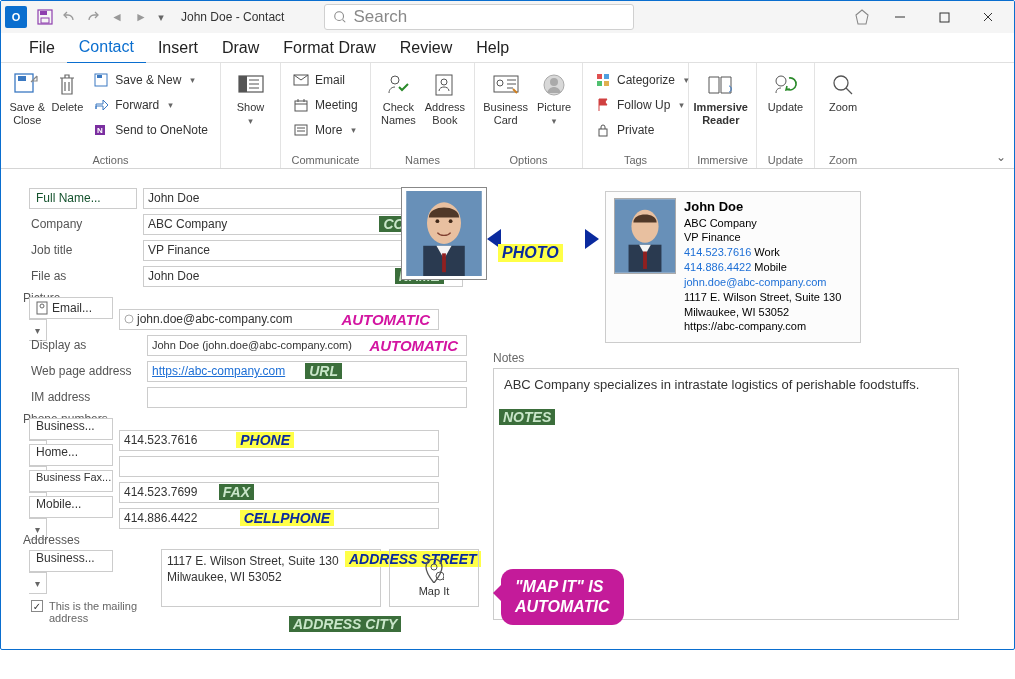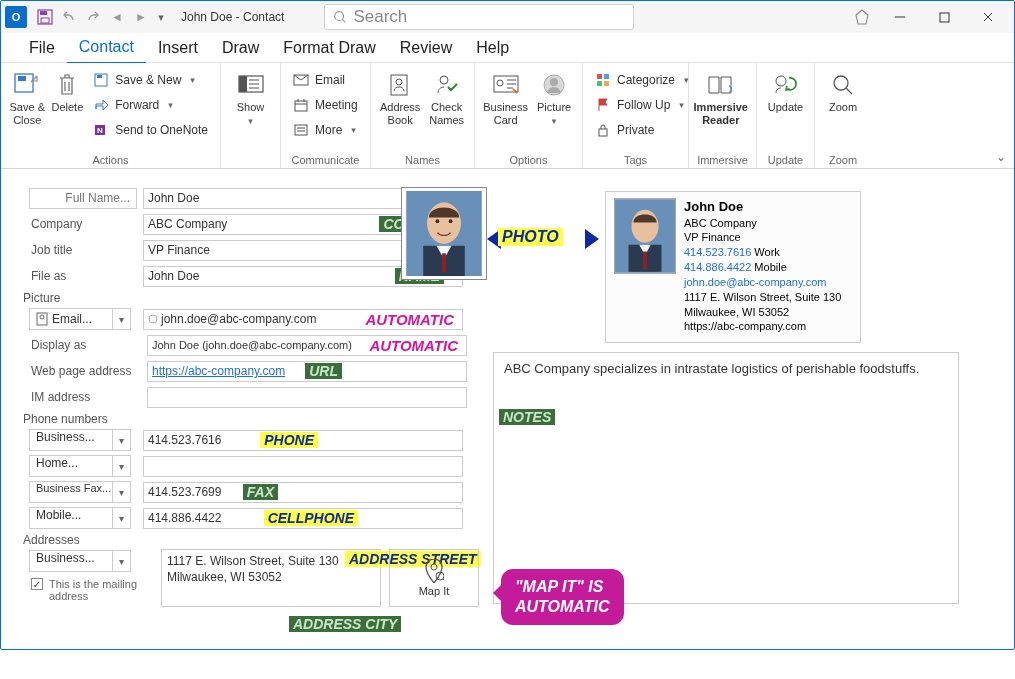--- a/index.html
+++ b/index.html
@@ -28,48 +28,48 @@
   .big-btn { width: 52px; display:flex; flex-direction:column; align-items:center; justify-content:flex-start; padding-top:4px; gap:2px; font-size:11px; color:#333; text-align:center; line-height:1.15;}
   .big-btn .bicon { width:30px; height:28px; display:flex; align-items:center; justify-content:center; }
   .small-btn-row { display:flex; flex-direction:column; gap:3px; font-size:12px; color:#333; padding-top:2px;}
   .small-btn { display:flex; align-items:center; gap:6px; height:22px; padding:0 4px; white-space:nowrap;}
   .small-btn .sicon { width:16px; height:16px; display:flex; align-items:center; justify-content:center; color:#444;}
   .caret { font-size:9px; color:#666; margin-left:3px;}
   .ribbon-collapse { position:absolute; right:8px; bottom:4px; font-size:12px; color:#666;}
   
   .form-area { position:absolute; top:170px; left:6px; right:6px; bottom:6px; background:#fff; padding:16px 10px 10px 22px;}
   .row { display:flex; align-items:center; margin-bottom:4px; height:22px; font-size:12px; }
-  .lbl-btn { width:108px; height:21px; border:1px solid #ccc; background:#fff; font-size:12px; text-align:right; padding-left:6px; color:#737373; }
+  .lbl-btn { width:108px; height:21px; border:1px solid #ccc; background:#fff; font-size:12px; text-align:left; padding-left:6px; color:#14532d; }
   .lbl-txt { width:108px; font-size:12px; color:#555; padding-left:2px;}
   .field { width:320px; height:21px; border:1px solid #ccc; background:#fff; font-size:12px; padding:0 4px; color:#333; margin-left:6px; position:relative;}
   .field.with-caret::after { content:"▾"; position:absolute; right:4px; top:2px; color:#666; font-size:10px;}
   .section-hdr { font-size:12px; color:#555; margin:4px 0 3px -6px;}
-  .combo { display:flex; margin-right:6px;}
+  .combo { display:flex; margin-right:0;flex-direction:column;}
   .combo-main { width:84px; height:22px; border:1px solid #ccc; background:#fff; font-size:12px; text-align:left; padding-left:6px; color:#333;}
   .combo-caret { width:18px; height:22px; border:1px solid #ccc; border-left:none; background:#fff; font-size:10px; color:#666; display:flex; align-items:center; justify-content:center;}
   .combo-main.person { display:flex; align-items:center; gap:4px;}
   .chk { width:12px; height:12px; border:1px solid #888; display:inline-flex; align-items:center; justify-content:center; margin-right:4px; font-size:10px; color:#333;}
   .annot-y { background:#ffff47; color:#0a2a9e; font-weight:bold; font-style:italic; padding:0 4px; font-size:14px; display:inline-block;}
   .annot-g { background:#3b6e3b; color:#c9e6c9; font-weight:bold; font-style:italic; padding:0 4px; font-size:14px; display:inline-block;}
   .annot-m { background:#fff; color:#d315a1; font-weight:bold; font-style:italic; padding:0 4px; font-size:15px; display:inline-block;}
   
   .photo-frame { position:absolute; left:400px; top:186px; width:86px; height:93px; border:1px solid #888; padding:3px; background:#fff;}
   .photo-svg { width:100%; height:100%; }
-  .photo-lbl { position:absolute; left:497px; top:227px;text-align:right; }
+  .photo-lbl { position:absolute; left:497px; top:243px;text-align:right; }
   .arrow-l { position:absolute; left:486px; top:228px; }
   .arrow-r { position:absolute; left:584px; top:228px; }
   
   .biz-card { position:absolute; left:604px; top:190px; width:256px; height:152px; border:1px solid #ccc; background:#fcfcfc; padding:6px 8px; font-size:11px; display:flex; gap:8px;}
   .biz-photo { width:62px; height:76px; border:1px solid #aaa;}
   .biz-info { display:flex; flex-direction:column; gap:0; line-height:1.35;}
   .biz-name { font-weight:bold; font-size:13px;}
   .biz-link { color:#1d6fd6;}
   
   .notes-lbl { position:absolute; left:492px; top:350px; font-size:12px; color:#666;}
-  .notes-box { position:absolute; left:492px; top:351px; width:466px; height:252px; border:1px solid #ccc; padding:8px 10px; font-size:13px; color:#333; background:#fff;}
+  .notes-box { position:absolute; left:492px; top:367px; width:466px; height:252px; border:1px solid #ccc; padding:8px 10px; font-size:13px; color:#333; background:#fff;}
   .notes-annot { position:absolute; left:498px; top:408px;}
   
   .addr-box { position:absolute; left:160px; top:548px; width:220px; height:58px; border:1px solid #ccc; font-size:12px; padding:3px 5px; line-height:1.35; color:#333;}
   
   .mapit { position:absolute; left:388px; top:548px; width:90px; height:58px; border:1px solid #ccc; display:flex; flex-direction:column; align-items:center; justify-content:center; gap:2px; font-size:11px; color:#333;}
   .mapit-pin { width:20px; height:24px;}
   .mapit-callout { position:absolute; left:500px; top:568px; background:#c41b9a; color:#fff; font-weight:bold; font-style:italic; padding:8px 14px; border-radius:12px; font-size:16px; line-height:1.25;}
   .mapit-callout::before { content:""; position:absolute; left:-18px; top:14px; border:10px solid transparent; border-right-color:#c41b9a;}
   
   .field-inner { display:flex; align-items:center; justify-content:space-between; height:100%;}
@@ -249,39 +249,39 @@
               <span>More</span>
               <span class="caret">▾</span>
             </div>
         </div>
       </div>
       <div class="ribbon-group-label">Communicate</div>
     </div>
 
     <div class="ribbon-group" style="width:104px;">
       <div class="rg-content">
+        <div class="big-btn" style="width:44px;">
+          <div class="bicon">
+              <svg width="24" height="24" viewBox="0 0 24 24">
+                <circle cx="9" cy="7" r="4" fill="none" stroke="#555"></circle>
+                <path d="M3 20c0-4 3-6 6-6" fill="none" stroke="#555"></path>
+                <path d="M13 14l3 3 6-6" fill="none" stroke="#2a8a2a" stroke-width="2"></path>
+              </svg>
+            </div>
+          <span>Check Names</span>
+        </div>
         <div class="big-btn" style="width:48px;">
           <div class="bicon">
               <svg width="24" height="24" viewBox="0 0 24 24">
                 <rect x="3" y="2" width="16" height="20" fill="none" stroke="#555"></rect>
                 <circle cx="11" cy="9" r="3" fill="none" stroke="#555"></circle>
                 <path d="M6 18c0-3 3-4 5-4s5 1 5 4" fill="none" stroke="#555"></path>
               </svg>
             </div>
           <span>Address Book</span>
-        </div>
-        <div class="big-btn" style="width:44px;">
-          <div class="bicon">
-              <svg width="24" height="24" viewBox="0 0 24 24">
-                <circle cx="9" cy="7" r="4" fill="none" stroke="#555"></circle>
-                <path d="M3 20c0-4 3-6 6-6" fill="none" stroke="#555"></path>
-                <path d="M13 14l3 3 6-6" fill="none" stroke="#2a8a2a" stroke-width="2"></path>
-              </svg>
-            </div>
-          <span>Check Names</span>
         </div>
       </div>
       <div class="ribbon-group-label">Names</div>
     </div>
 
     <div class="ribbon-group" style="width:108px;">
       <div class="rg-content">
         <div class="big-btn" style="width:50px;">
           <div class="bicon">
               <svg width="26" height="20" viewBox="0 0 26 20">

